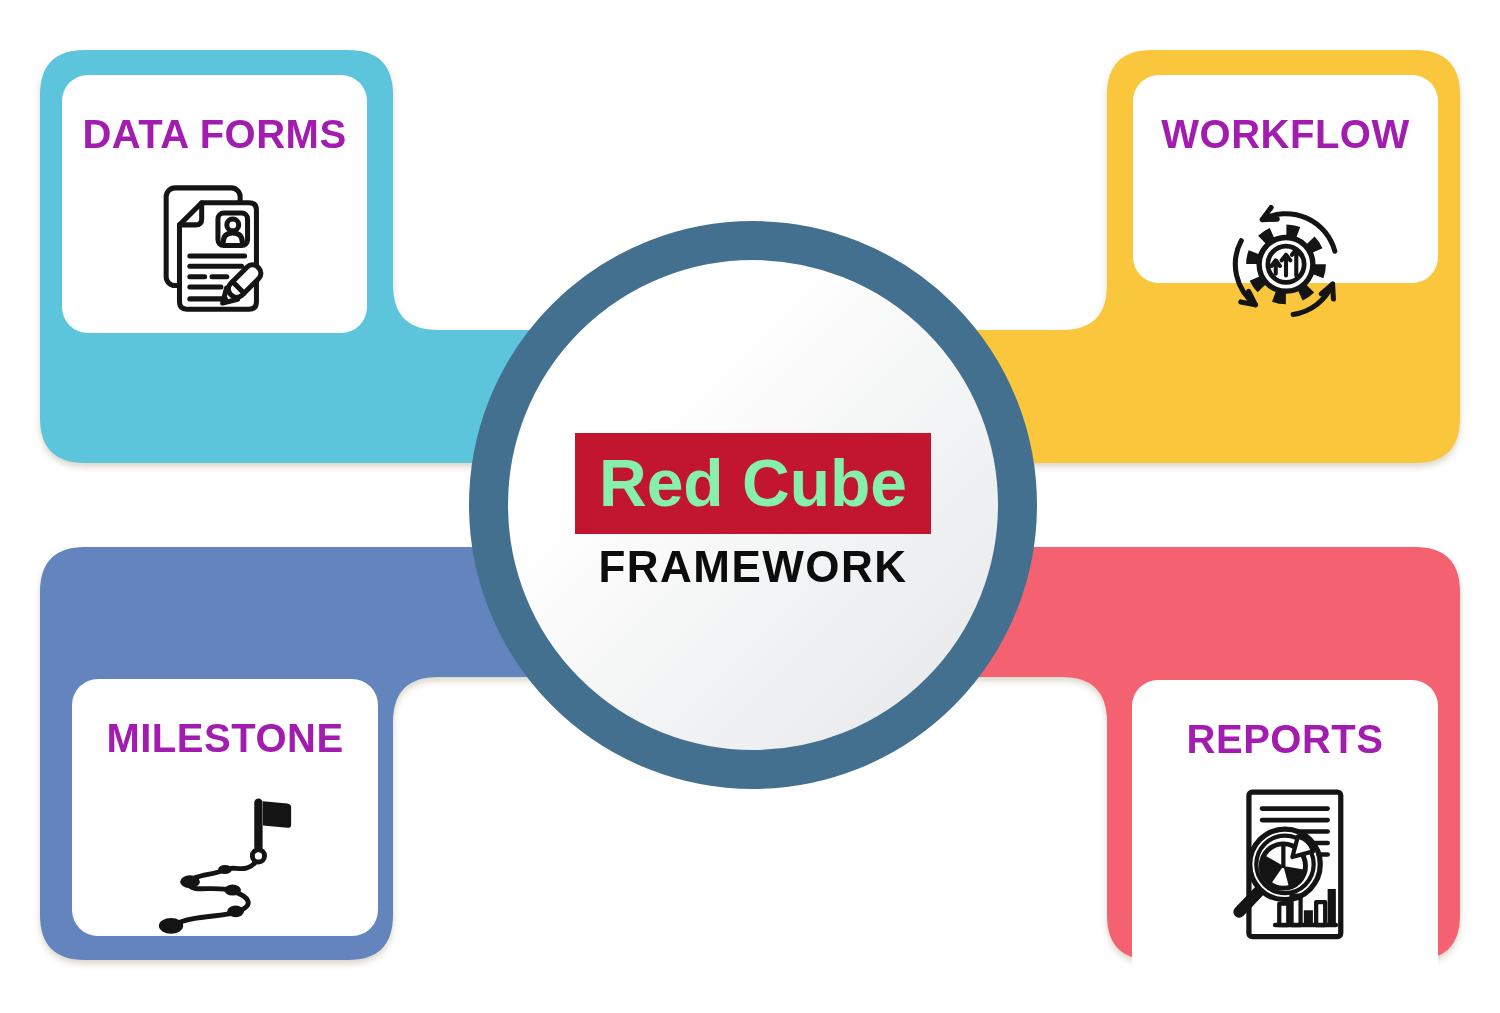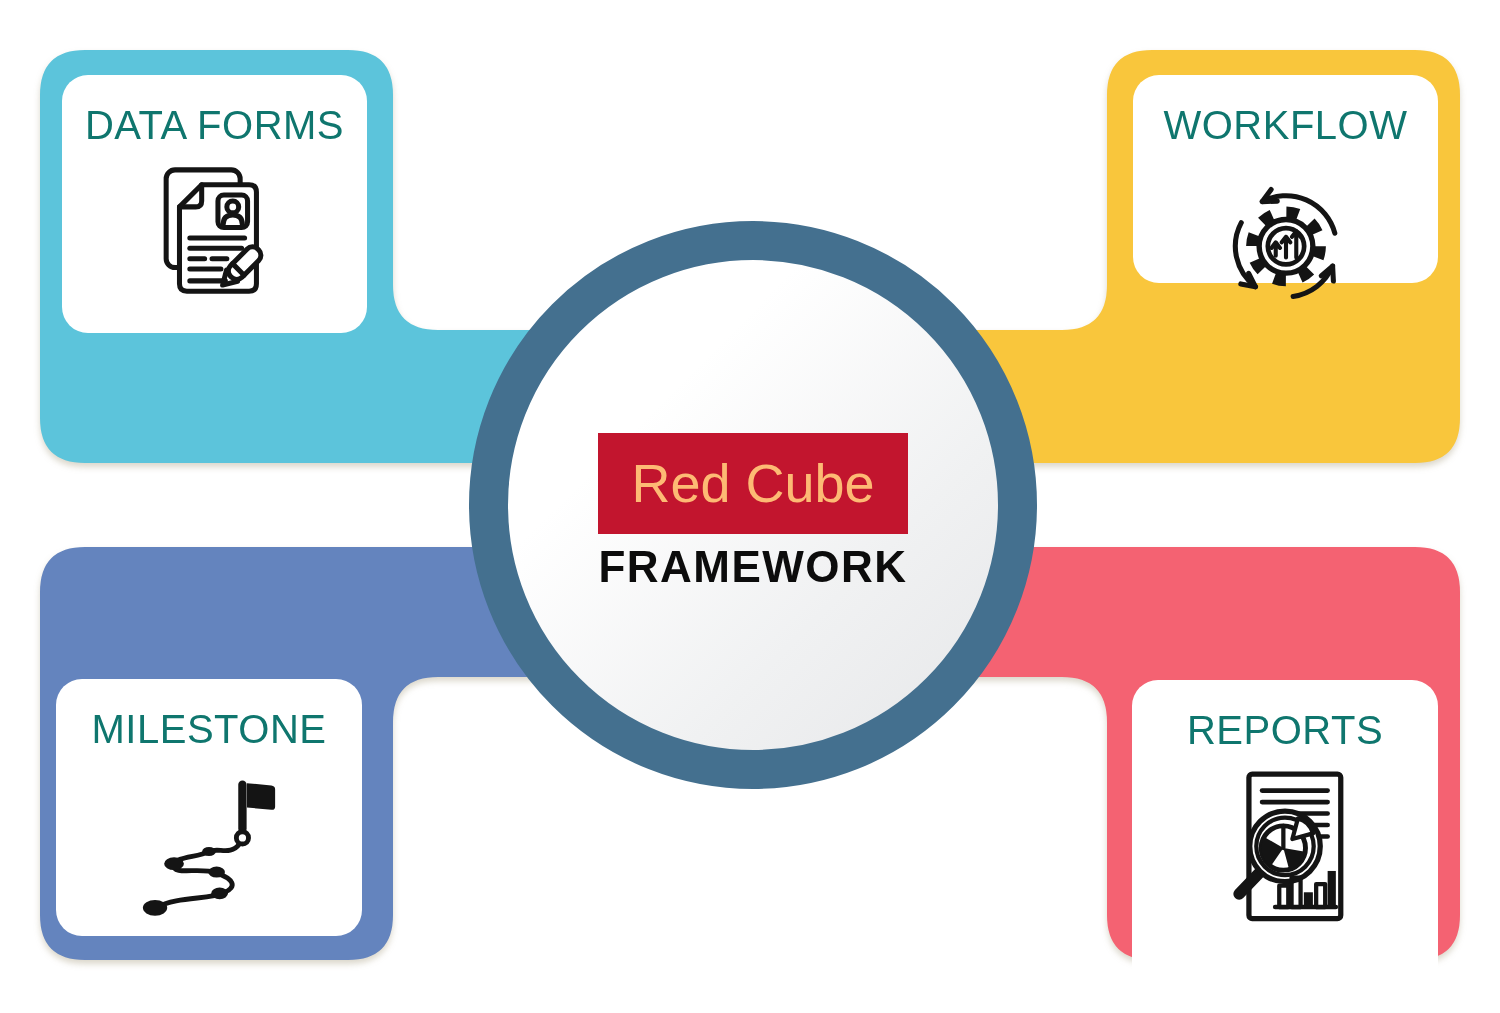--- a/index.html
+++ b/index.html
@@ -8,39 +8,39 @@
     font-family:"Liberation Sans", sans-serif;overflow:hidden;
   }
   .stage{position:relative;width:1500px;height:1013px;}
   .bg{position:absolute;left:0;top:0;filter:drop-shadow(0 4px 3px rgba(125,112,70,.28));}
   .card{
     position:absolute;background:#ffffff;border-radius:26px;
     display:flex;flex-direction:column;align-items:center;
     box-sizing:border-box;padding-top:20px;
   }
   .card h2{
-    margin:8px;font-size:40px;font-weight:400;color:#0f766e;
+    margin:17px;font-size:40px;font-weight:700;color:#a21caf;
     letter-spacing:.5px;line-height:1.1;white-space:nowrap;
   }
   .icon{margin-top:6px;}
   #card-tl{left:62px;top:75px;width:305px;height:258px;}
   #card-tr{left:1133px;top:75px;width:305px;height:208px;}
-  #card-bl{left:56px;top:679px;width:306px;height:257px;}
+  #card-bl{left:72px;top:679px;width:306px;height:257px;}
   #card-bl .icon{margin-top:12px;}
   #card-br{left:1132px;top:680px;width:306px;height:317px;}
   .center{
     position:absolute;left:469px;top:221px;width:568px;height:568px;
     border:39px solid #44708F;border-radius:50%;box-sizing:border-box;
     background:linear-gradient(135deg,#ffffff 30%,#f0f1f2 68%,#e6e7e9 100%);
     display:flex;flex-direction:column;align-items:center;justify-content:center;
   }
   .badge{
     min-width:310px;height:101px;padding:0 24px;box-sizing:border-box;
     display:flex;align-items:center;justify-content:center;
-    background:#C2152E;color:#fdba74;font-size:54px;font-weight:400;
+    background:#C2152E;color:#86efac;font-size:66px;font-weight:700;
     margin-top:14px;white-space:nowrap;
   }
   .fw{font-size:44px;font-weight:700;color:#0c0c0c;letter-spacing:1.5px;margin-top:8px;text-align:center;}
 </style>
 </head>
 <body>
 
 <div class="stage">
 
   <svg class="bg" width="1500" height="1013" viewBox="0 0 1500 1013">

